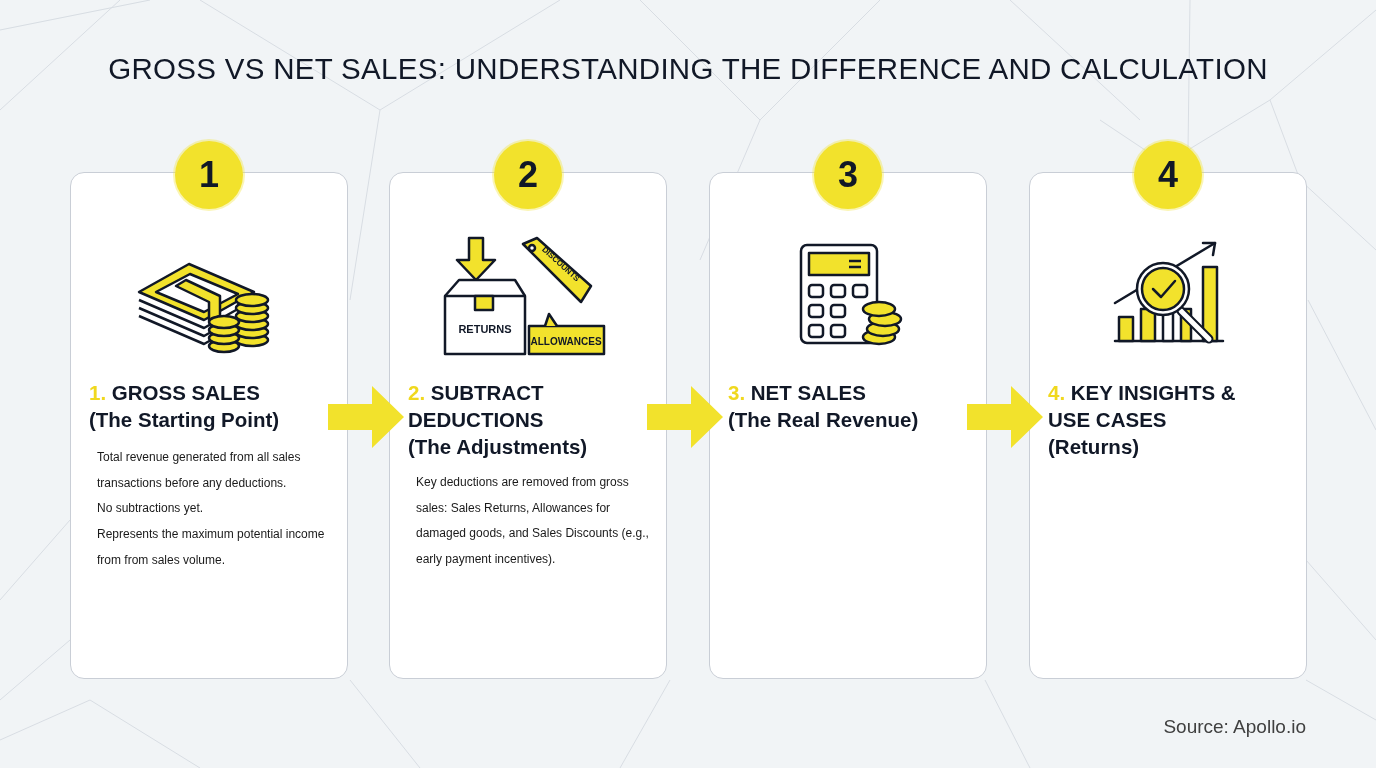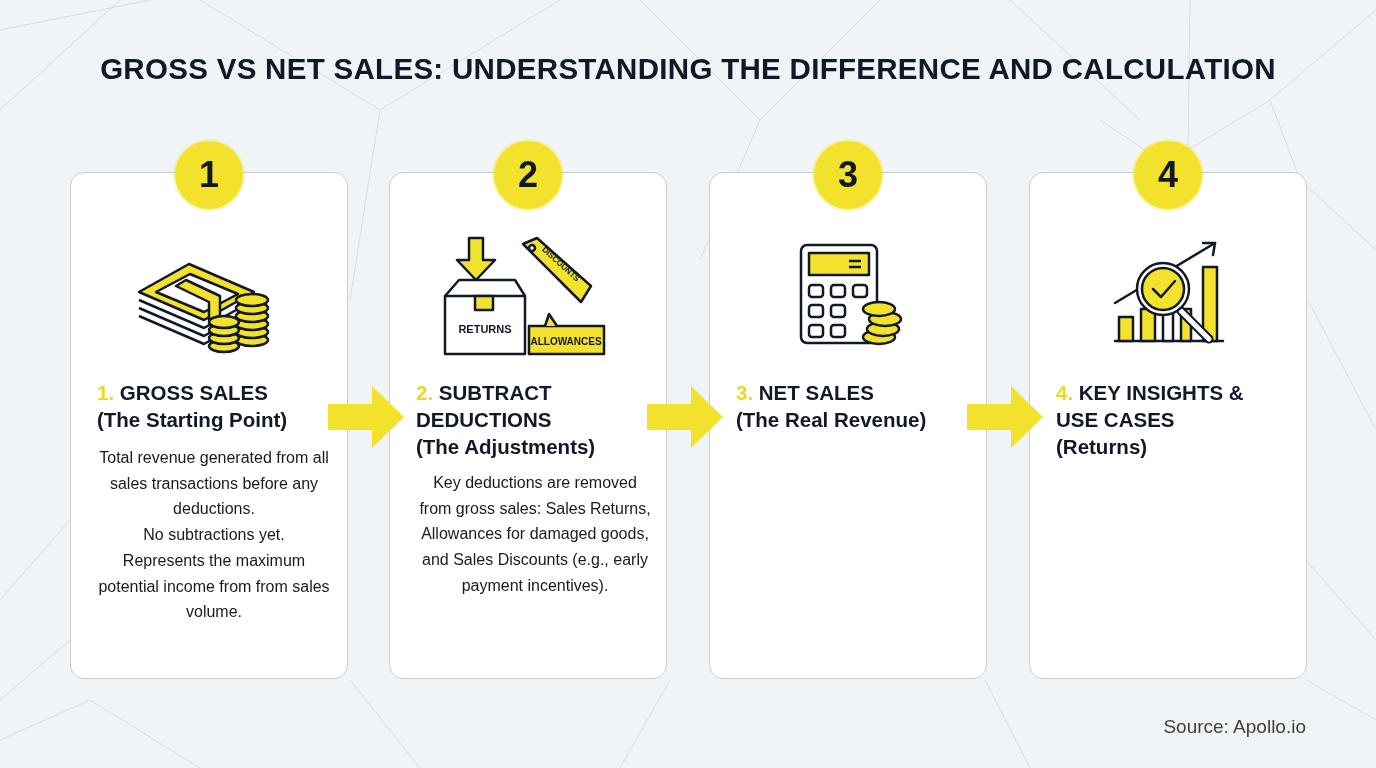--- a/index.html
+++ b/index.html
@@ -6,42 +6,42 @@
   html, body { width: 1376px; height: 768px; overflow: hidden; }
   body {
     background: #f1f4f6;
     font-family: "Liberation Sans", sans-serif;
     color: #0f172a;
     position: relative;
   }
   .bg-lines { position: absolute; inset: 0; width: 1376px; height: 768px; z-index: 0; }
   .title {
     position: absolute; top: 52px; left: 0; width: 1376px; text-align: center;
-    font-size: 29.5px; font-weight: 700; color: #111827; letter-spacing: 0.3px; z-index: 2;
+    font-size: 29.5px; font-weight: 400; color: #111827; letter-spacing: 0.3px; z-index: 2;
   }
   .card {
     position: absolute; top: 172px; width: 278px; height: 507px;
     background: #ffffff; border: 1.5px solid #c9ced6; border-radius: 14px; z-index: 2;
   }
   .badge {
     position: absolute; top: -32px; left: 50%; transform: translateX(-50%);
     width: 68px; height: 68px; border-radius: 50%; background: #f2e22c;
     display: flex; align-items: center; justify-content: center;
     font-size: 36px; font-weight: 700; color: #111827;
     box-shadow: 0 0 0 2px rgba(242,226,44,0.35);
   }
   .icon-wrap { position: absolute; top: 58px; left: 0; width: 100%; height: 130px; display: flex; justify-content: center; align-items: center; }
   .heading {
-    position: absolute; top: 206px; left: 26px; right: 14px;
+    position: absolute; top: 206px; left: 18px; right: 14px;
     font-size: 20.5px; font-weight: 700; line-height: 27px; color: #111827;
   }
   .heading .num { color: #f0d81e; }
   .body-text {
     position: absolute; left: 26px; right: 12px;
-    font-size: 16px; line-height: 25.7px; color: #1a1a1a; font-weight: 400; text-align: center;
+    font-size: 12px; line-height: 25.7px; color: #1a1a1a; font-weight: 400;
   }
   .arrow { position: absolute; top: 386px; width: 76px; height: 62px; z-index: 3; }
   .source {
     position: absolute; top: 716px; right: 70px; font-size: 19px; color: #404040; z-index: 2;
   }
 </style>
 </head>
 <body>
 
 <svg class="bg-lines" viewBox="0 0 1376 768">

